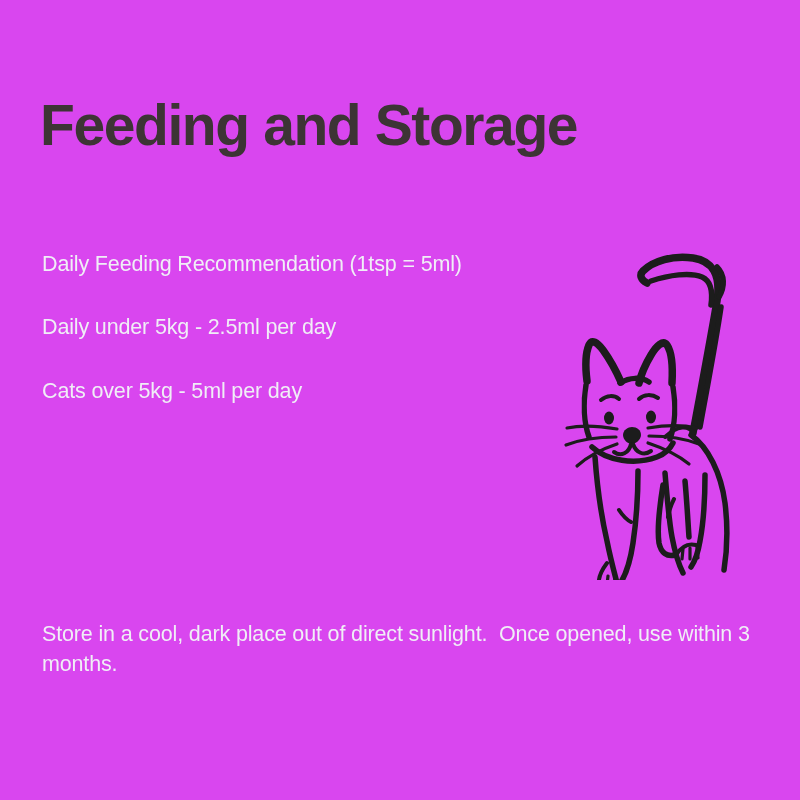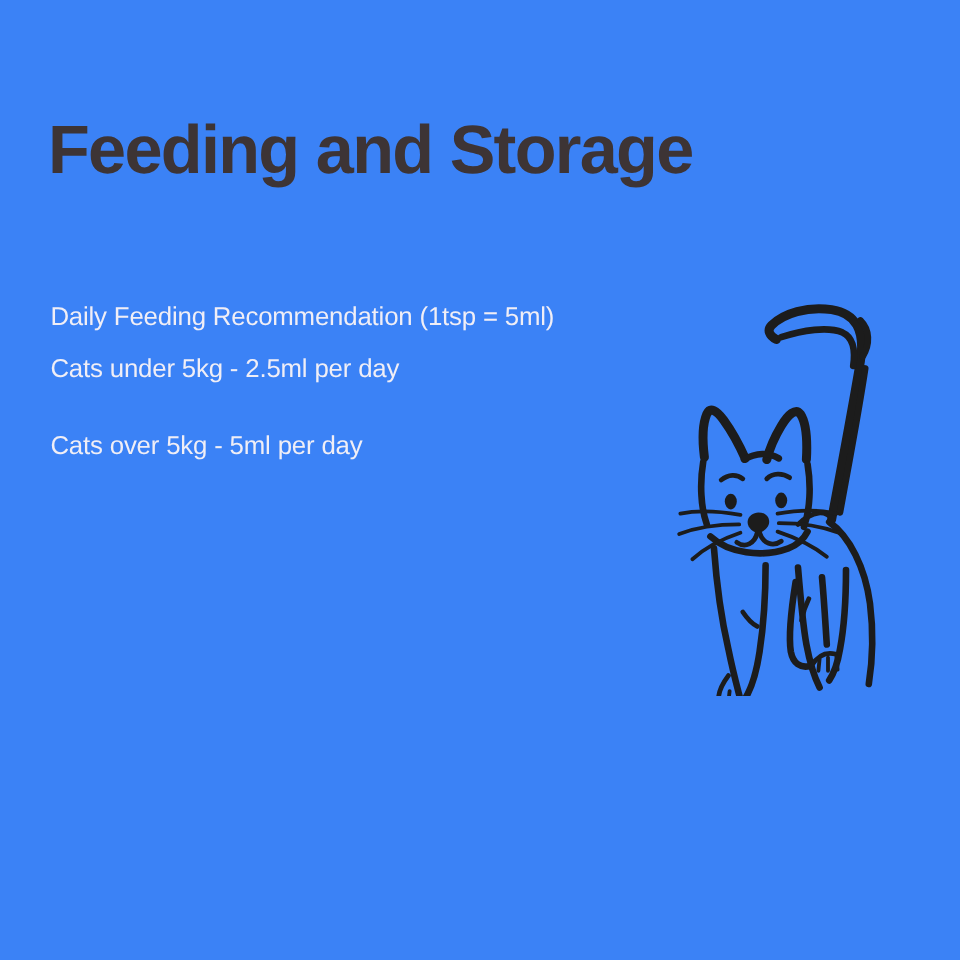--- a/index.html
+++ b/index.html
@@ -10,21 +10,21 @@
     width: 800px;
     height: 800px;
     overflow: hidden;
     font-family: "Liberation Sans", sans-serif;
     background: #b4aedb;
   }
   #card {
     position: relative;
     width: 800px;
     height: 800px;
-    background: #3b82f6;
+    background: #d946ef;
     box-sizing: border-box;
   }
 
   
   #page-title {
     position: absolute;
     left: 40px;
     top: 57px;
     font-size: 57px;
     font-weight: 700;
@@ -41,21 +41,21 @@
     top: 250px;
     width: 500px;
   }
   .body-line {
     color: #f0eef6;
     font-size: 21.5px;
     line-height: 1.32;
     letter-spacing: -0.15px;
     margin: 0;
   }
-  #feeding-heading { margin-bottom: 15px; }
+  #feeding-heading { margin-bottom: 35px; }
   #dose-under     { margin-bottom: 35px; }
   #dose-over      { }
   #feeding-note {
     width: 455px;
     line-height: 1.38;
   }
 
   
   #storage-section {
     position: absolute;
@@ -91,24 +91,27 @@
 </style>
 </head>
 <body>
 
 <div id="card">
 
   <h1 id="page-title">Feeding and Storage</h1>
 
   <div id="feeding-section">
     <p class="body-line" id="feeding-heading">Daily Feeding Recommendation (1tsp = 5ml)</p>
-    <p class="body-line" id="dose-under">Cats under 5kg - 2.5ml per day</p>
+    <p class="body-line" id="dose-under">Daily under 5kg - 2.5ml per day</p>
     <p class="body-line" id="dose-over">Cats over 5kg - 5ml per day</p>
   </div>
 
+  <div id="storage-section">
+    <p class="body-line" id="storage-note">Store in a cool, dark place out of direct sunlight.  Once opened, use within 3 months.</p>
+  </div>
 
   <div id="cat-illustration">
     <svg viewBox="0 0 235 395" xmlns="http://www.w3.org/2000/svg">
 
       <path class="ink ink-thick" d="M148 248 C 157 200, 166 152, 172 116 C 176 90, 168 76, 148 73 C 128 70, 108 76, 98 86 C 94 90, 96 95, 102 98"></path>
       <path class="ink ink-med" d="M155 242 C 163 198, 171 156, 176 122"></path>
       <path class="ink ink-med" d="M106 96 C 124 90, 145 87, 157 92 C 166 96, 168 106, 166 120"></path>
       <path class="ink ink-med" d="M174 112 C 180 102, 180 90, 172 82"></path>
 
       <path class="ink ink-med" d="M146 250 C 163 262, 176 288, 180 318 C 183 342, 182 366, 179 385"></path>

